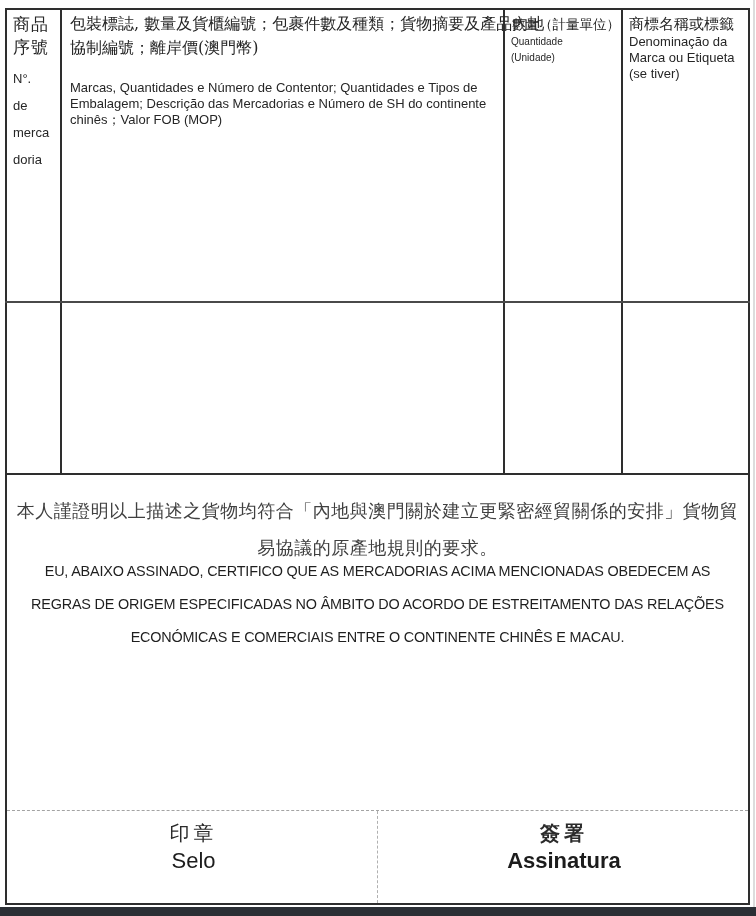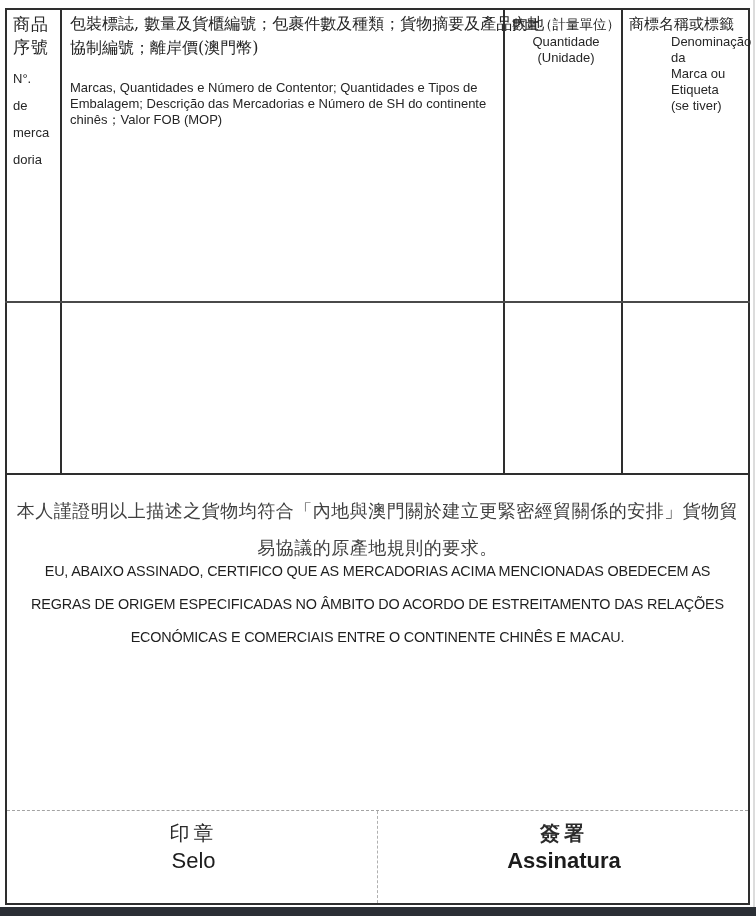--- a/index.html
+++ b/index.html
@@ -32,24 +32,24 @@
   
   .c1 { left:13px; top:13px; width:46px; }
   .c1 .zh { font-size:17px; line-height:23px; letter-spacing:1px; }
   .c1 .lat { font-size:13px; line-height:14px; margin-top:13px; }
   .c2 { left:70px; top:12px; width:434px; }
   .c2 .zh { font-size:16px; line-height:24px; white-space:nowrap; }
   .c2 .lat { font-size:13px; line-height:16px; white-space:nowrap; }
   .c2 .pt-block { margin-top:20px; }
   .c3 { left:511px; top:14px; width:110px; }
   .c3 .zh { font-size:13.5px; line-height:20px; white-space:nowrap;text-align:center; }
-  .c3 .lat { font-size:13px; line-height:16px;text-align:center; }
+  .c3 .lat { font-size:10px; line-height:16px; }
   .c4 { left:629px; top:14px; width:118px; }
   .c4 .zh { font-size:15px; line-height:20px; white-space:nowrap; }
-  .c4 .lat { font-size:13px; line-height:16px;margin-left:42px; }
+  .c4 .lat { font-size:13px; line-height:16px; }
   
   .cert-zh { left:7px; top:492px; width:741px; text-align:center;
     font-size:18px; line-height:37px; letter-spacing:0.5px; color:#404040; }
   .cert-pt { left:7px; top:554px; width:741px; text-align:center;
     font-size:15px; line-height:33px; letter-spacing:-0.2px; color:#1f1f1f;
     transform:scaleX(0.96); transform-origin:center; }
   
   .foot { top:820px; text-align:center; }
   .foot-left  { left:7px;   width:373px; }
   .foot-right { left:378px; width:372px;font-weight:bold; }

